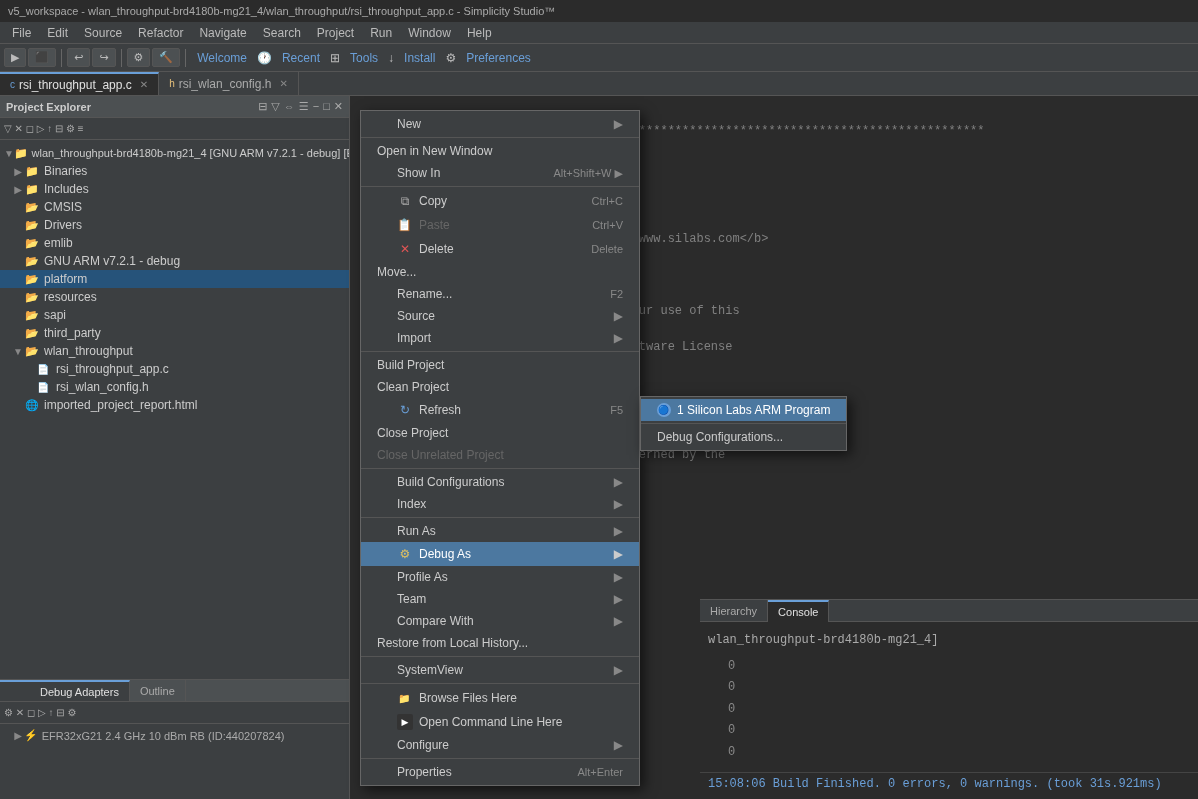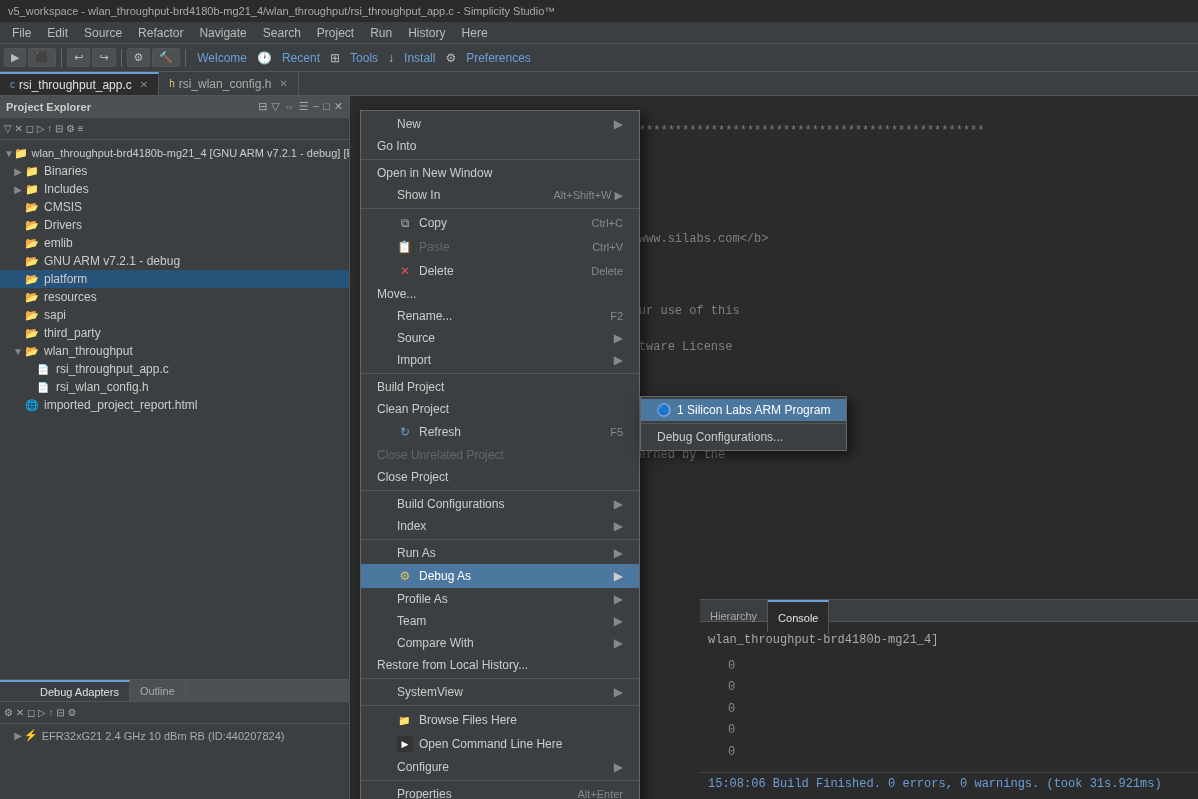--- a/index.html
+++ b/index.html
@@ -215,21 +215,21 @@
       background: #2b2b2b;
       border-top: 1px solid #555;
     }
     .bottom-tab-bar {
       display: flex;
       height: 22px;
       background: #3c3f41;
       border-bottom: 1px solid #555;
     }
     .bottom-tab {
-      padding: 16px 10px;
+      padding: 10px 10px;
       font-size: 11px;
       cursor: pointer;
       color: #aaa;
       display: flex;
       align-items: center;
       border-right: 1px solid #555;
     }
     .bottom-tab.active {
       background: #2b2b2b;
       color: #e0e0e0;
@@ -314,22 +314,22 @@
 
 <div id="menu-bar">
   <span class="menu-item">File</span>
   <span class="menu-item">Edit</span>
   <span class="menu-item">Source</span>
   <span class="menu-item">Refactor</span>
   <span class="menu-item">Navigate</span>
   <span class="menu-item">Search</span>
   <span class="menu-item">Project</span>
   <span class="menu-item">Run</span>
-  <span class="menu-item">History</span>
-  <span class="menu-item">Here</span>
+  <span class="menu-item">Window</span>
+  <span class="menu-item">Help</span>
 </div>
 
 <div id="toolbar">
   <button class="toolbar-btn">▶</button>
   <button class="toolbar-btn">⬛</button>
   <div class="toolbar-separator"></div>
   <button class="toolbar-btn">↩</button>
   <button class="toolbar-btn">↪</button>
   <div class="toolbar-separator"></div>
   <button class="toolbar-btn">⚙</button>
@@ -520,23 +520,20 @@
   </div>
 </div>
 
 <div id="context-menu">
   <div class="ctx-item">
     <span class="ctx-item-left">
       <span>New</span>
     </span>
     <span class="ctx-arrow">▶</span>
   </div>
-  <div class="ctx-item">
-    <span>Go Into</span>
-  </div>
   <div class="ctx-separator"></div>
   <div class="ctx-item">
     <span>Open in New Window</span>
   </div>
   <div class="ctx-item">
     <span class="ctx-item-left">
       <span>Show In</span>
     </span>
     <span class="ctx-item-right">Alt+Shift+W ▶</span>
   </div>
@@ -590,25 +587,25 @@
   <div class="ctx-item">
     <span>Clean Project</span>
   </div>
   <div class="ctx-item">
     <span class="ctx-item-left">
       <span class="ctx-icon ctx-icon-blue">↻</span>
       <span>Refresh</span>
     </span>
     <span class="ctx-item-right">F5</span>
   </div>
+  <div class="ctx-item">
+    <span>Close Project</span>
+  </div>
   <div class="ctx-item disabled">
     <span>Close Unrelated Project</span>
-  </div>
-  <div class="ctx-item">
-    <span>Close Project</span>
   </div>
   <div class="ctx-separator"></div>
   <div class="ctx-item">
     <span class="ctx-item-left">
       <span>Build Configurations</span>
     </span>
     <span class="ctx-arrow">▶</span>
   </div>
   <div class="ctx-item">
     <span class="ctx-item-left">

